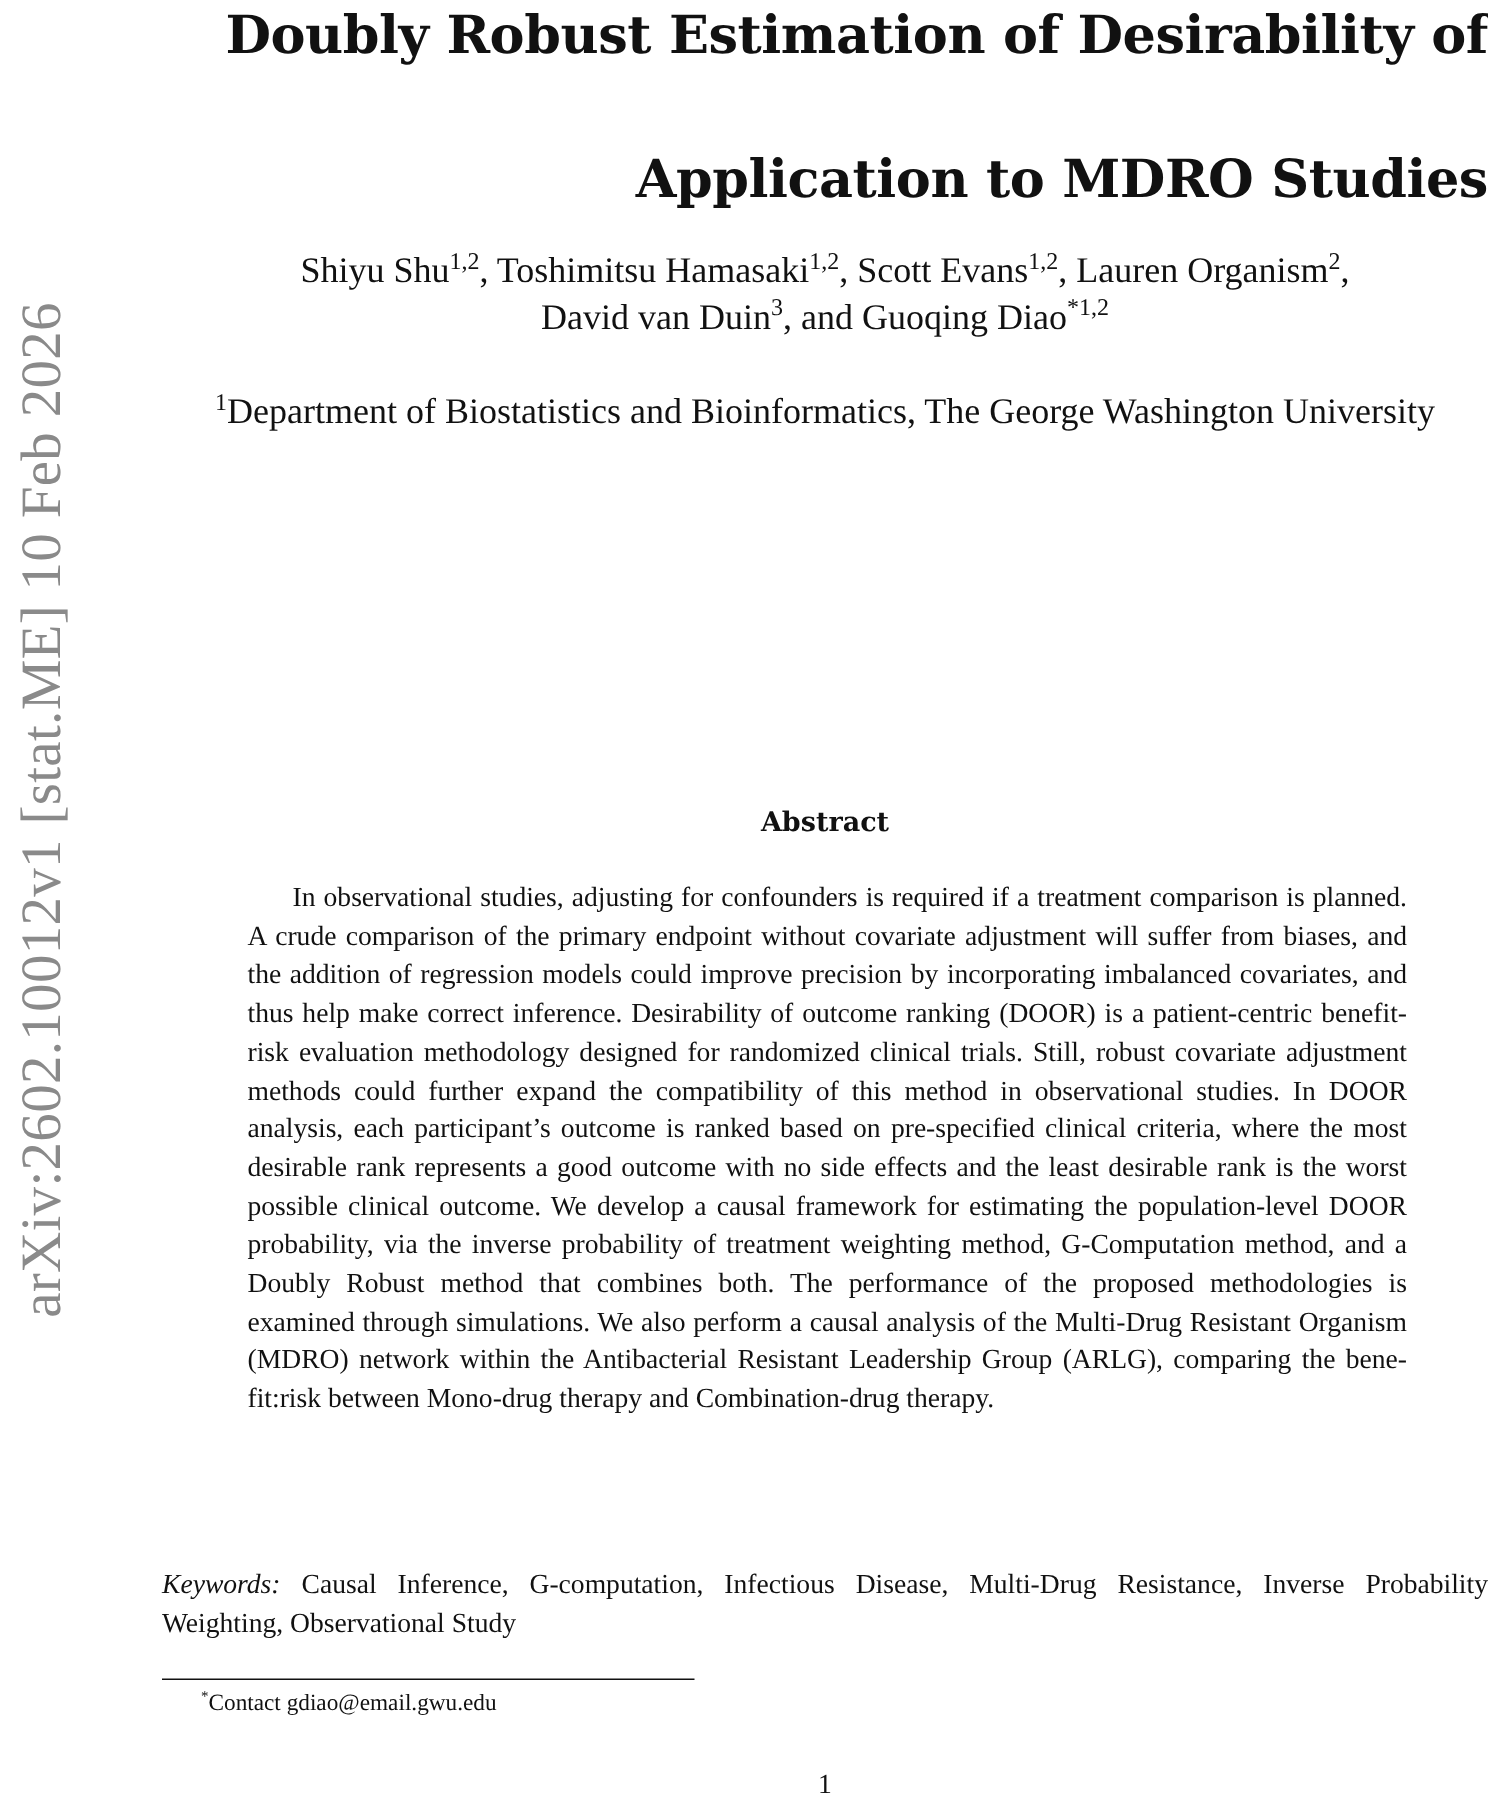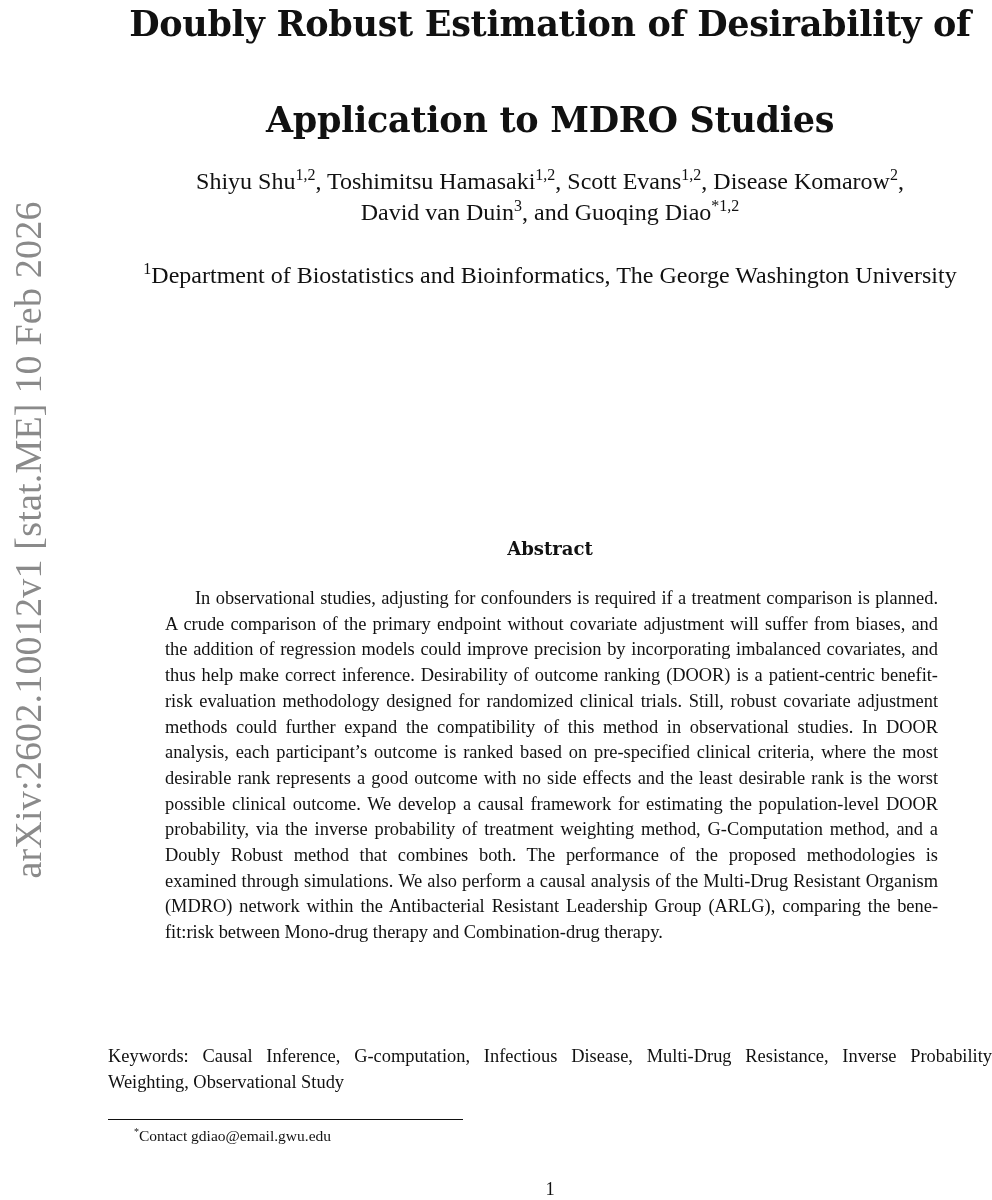--- a/index.html
+++ b/index.html
@@ -24,21 +24,21 @@
     font-family: "Liberation Serif", serif;
     font-size: 38px;
     color: #8a8a8a;
     letter-spacing: 0.2px;
   }
   .title {
     position: absolute;
     left: 108px;
     top: 0px;
     width: 884px;
-    text-align: center;
+    text-align: right;
     font-family: "DejaVu Serif", "Liberation Serif", serif;
     font-weight: bold;
     font-size: 35px;
     line-height: 48px;
     margin: 0;
     letter-spacing: -0.3px;
   }
   .authors {
     position: absolute;
     left: 108px;
@@ -87,20 +87,21 @@
   .keywords {
     position: absolute;
     left: 108px;
     top: 1043px;
     width: 884px;
     font-size: 18.4px;
     line-height: 26px;
     text-align: justify;
   }
   .keywords .kw-label {
+    font-style: italic;
   }
   .footnote-rule {
     position: absolute;
     left: 108px;
     top: 1119px;
     width: 355px;
     height: 0;
     border-top: 1.5px solid #111;
   }
   .footnote {
@@ -129,21 +130,21 @@
 
 <div class="arxiv-stamp">arXiv:2602.10012v1  [stat.ME]  10 Feb 2026</div>
 
 <h1 class="title">
   <span>Doubly Robust Estimation of Desirability of</span><br>
   <br>
   <span>Application to MDRO Studies</span>
 </h1>
 
 <div class="authors">
-  <span>Shiyu Shu</span><sup>1,2</sup><span>, </span><span>Toshimitsu Hamasaki</span><sup>1,2</sup><span>, </span><span>Scott Evans</span><sup>1,2</sup><span>, </span><span>Disease Komarow</span><sup>2</sup><span>,</span><br>
+  <span>Shiyu Shu</span><sup>1,2</sup><span>, </span><span>Toshimitsu Hamasaki</span><sup>1,2</sup><span>, </span><span>Scott Evans</span><sup>1,2</sup><span>, </span><span>Lauren Organism</span><sup>2</sup><span>,</span><br>
   <span>David van Duin</span><sup>3</sup><span>, and </span><span>Guoqing Diao</span><sup>*1,2</sup>
 </div>
 
 <div class="affils">
   <div><sup>1</sup><span>Department of Biostatistics and Bioinformatics, The George Washington University</span></div>
 </div>
 
 <div class="abstract-heading">Abstract</div>
 
 <p class="abstract-body" style="margin:0;">In observational studies, adjusting for confounders is required if a treatment com­parison is planned. A crude comparison of the primary endpoint without covariate adjustment will suffer from biases, and the addition of regression models could im­prove precision by incorporating imbalanced covariates, and thus help make correct inference. Desirability of outcome ranking (DOOR) is a patient-centric benefit-risk evaluation methodology designed for randomized clinical trials. Still, robust covari­ate adjustment methods could further expand the compatibility of this method in observational studies. In DOOR analysis, each participant’s outcome is ranked based on pre-specified clinical criteria, where the most desirable rank represents a good outcome with no side effects and the least desirable rank is the worst possible clin­ical outcome. We develop a causal framework for estimating the population-level DOOR probability, via the inverse probability of treatment weighting method, G-Computation method, and a Doubly Robust method that combines both. The per­formance of the proposed methodologies is examined through simulations. We also perform a causal analysis of the Multi-Drug Resistant Organism (MDRO) network within the Antibacterial Resistant Leadership Group (ARLG), comparing the bene­fit:risk between Mono-drug therapy and Combination-drug therapy.</p>

